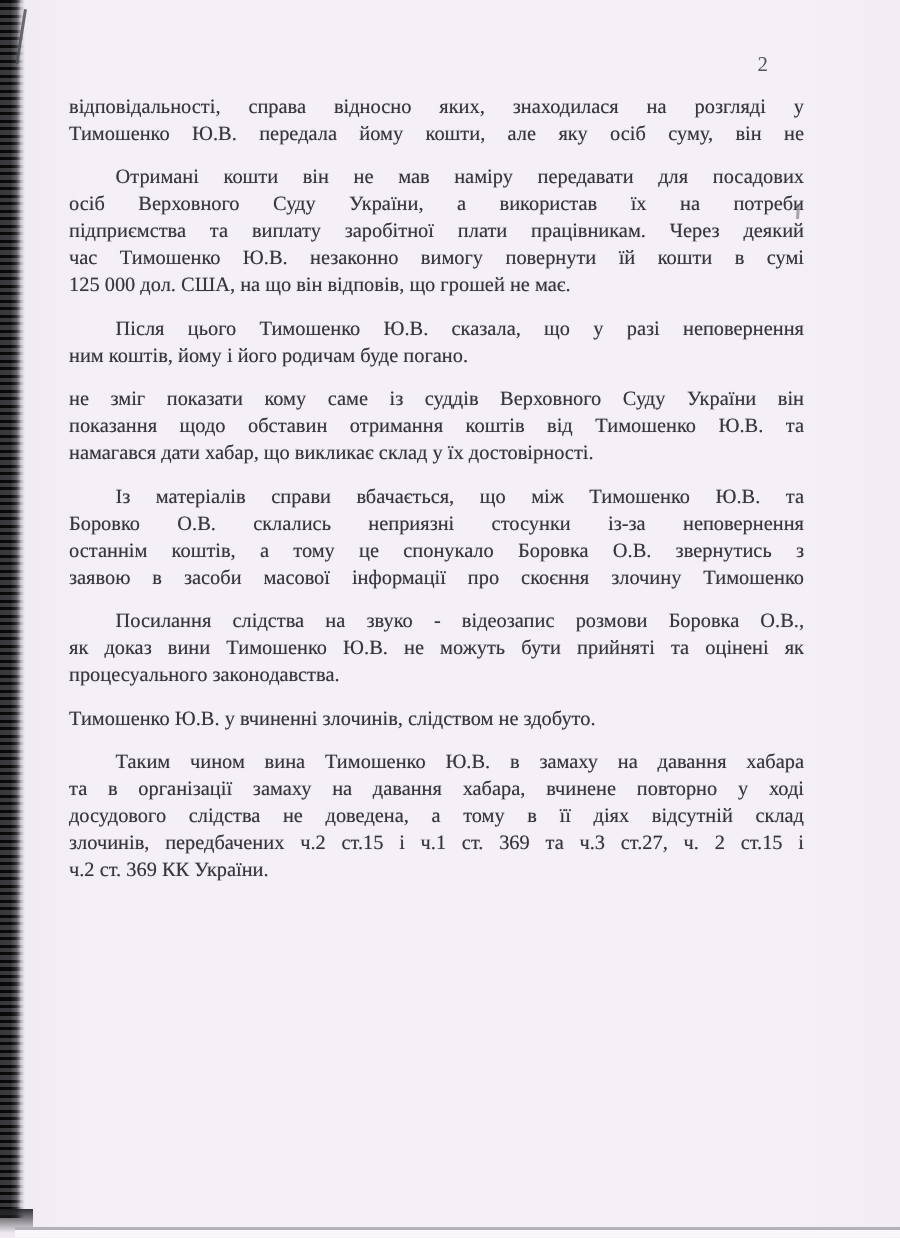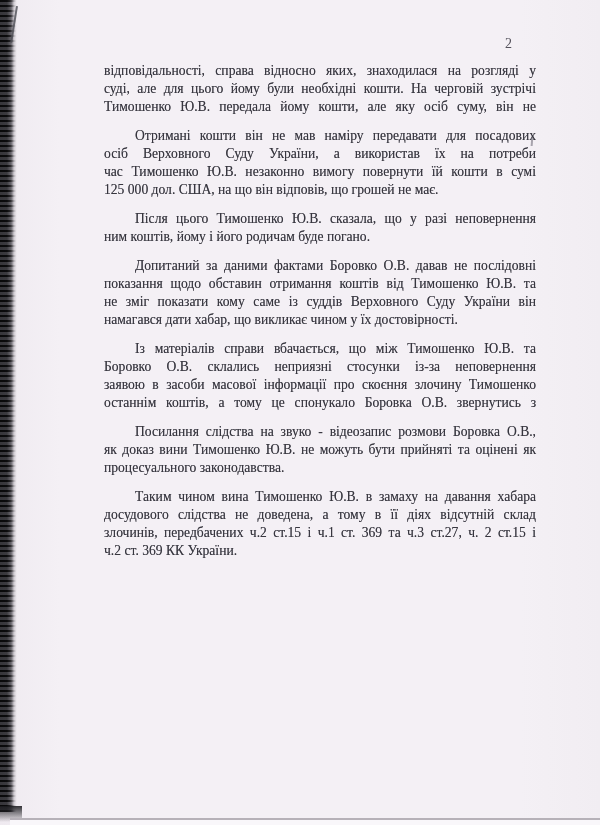--- a/index.html
+++ b/index.html
@@ -45,21 +45,21 @@
   .artifact-mark {
     position: absolute; left: 531px; top: 136px; width: 1.5px; height: 10px;
     background: #8e8a94; transform: rotate(4deg); opacity: 0.75;
   }
   .page-number {
     position: absolute; left: 505px; top: 36px;
     font-size: 14px; color: #55525c; letter-spacing: 0.5px;
   }
   .text-block {
     position: absolute; left: 0; top: 0; width: 600px;
-    padding: 62px 64px 0 104px;
+    padding: 62px 64px 0 46px;
     box-sizing: border-box;
     color: #37363f;
     font-size: 13.6px;
     line-height: 18px;
     text-shadow: 0 0 0.5px rgba(55,54,63,0.55);
   }
   .para { margin: 0 0 11px 0; }
   .ln { white-space: normal; }
   .ln.just { text-align: justify; text-align-last: justify; }
   .ln.ind  { padding-left: 31px; font-family: Liberation Serif, serif; }
@@ -76,61 +76,62 @@
   <div class="bottom-edge-line"></div>
   <div class="bottom-below"></div>
   <div class="artifact-mark"></div>
 
   <div class="page-number">2</div>
 
   <div class="text-block">
 
     <div class="para">
       <div class="ln just">відповідальності, справа відносно яких, знаходилася на розгляді у</div>
-      <div class="ln just">суді, але для цього йому були необхідні кошти. На черговій зустрічі</div>
       <div class="ln just">Тимошенко Ю.В. передала йому кошти, але яку осіб суму, він не</div>
     </div>
 
     <div class="para">
       <div class="ln just ind">Отримані кошти він не мав наміру передавати для посадових</div>
       <div class="ln just">осіб Верховного Суду України, а використав їх на потреби</div>
+      <div class="ln just">підприємства та виплату заробітної плати працівникам. Через деякий</div>
       <div class="ln just">час Тимошенко Ю.В. незаконно вимогу повернути їй кошти в сумі</div>
       <div class="ln">125 000 дол. США, на що він відповів, що грошей не має.</div>
     </div>
 
     <div class="para">
       <div class="ln just ind">Після цього Тимошенко Ю.В. сказала, що у разі неповернення</div>
       <div class="ln">ним коштів, йому і його родичам буде погано.</div>
     </div>
 
 
     <div class="para">
-      <div class="ln just ind">Допитаний за даними фактами Боровко О.В. давав не послідовні</div>
+      <div class="ln just">не зміг показати кому саме із суддів Верховного Суду України він</div>
       <div class="ln just">показання щодо обставин отримання коштів від Тимошенко Ю.В. та</div>
-      <div class="ln just">не зміг показати кому саме із суддів Верховного Суду України він</div>
-      <div class="ln">намагався дати хабар, що викликає чином у їх достовірності.</div>
+      <div class="ln">намагався дати хабар, що викликає склад у їх достовірності.</div>
     </div>
 
     <div class="para">
       <div class="ln just ind">Із матеріалів справи вбачається, що між Тимошенко Ю.В. та</div>
       <div class="ln just">Боровко О.В. склались неприязні стосунки із-за неповернення</div>
+      <div class="ln just">останнім коштів, а тому це спонукало Боровка О.В. звернутись з</div>
       <div class="ln just">заявою в засоби масової інформації про скоєння злочину Тимошенко</div>
-      <div class="ln just">останнім коштів, а тому це спонукало Боровка О.В. звернутись з</div>
     </div>
 
     <div class="para">
       <div class="ln just ind">Посилання слідства на звуко - відеозапис розмови Боровка О.В.,</div>
       <div class="ln just">як доказ вини Тимошенко Ю.В. не можуть бути прийняті та оцінені як</div>
       <div class="ln">процесуального законодавства.</div>
     </div>
 
     <div class="para">
+      <div class="ln">Тимошенко Ю.В. у вчиненні злочинів, слідством не здобуто.</div>
     </div>
 
     <div class="para">
       <div class="ln just ind">Таким чином вина Тимошенко Ю.В. в замаху на давання хабара</div>
+      <div class="ln just">та в організації замаху на давання хабара, вчинене повторно у ході</div>
       <div class="ln just">досудового слідства не доведена, а тому в її діях відсутній склад</div>
       <div class="ln just">злочинів, передбачених ч.2 ст.15 і ч.1 ст. 369 та ч.3 ст.27, ч. 2 ст.15 і</div>
       <div class="ln">ч.2 ст. 369 КК України.</div>
     </div>
 
   </div>
 </div>
 
 </body></html>

